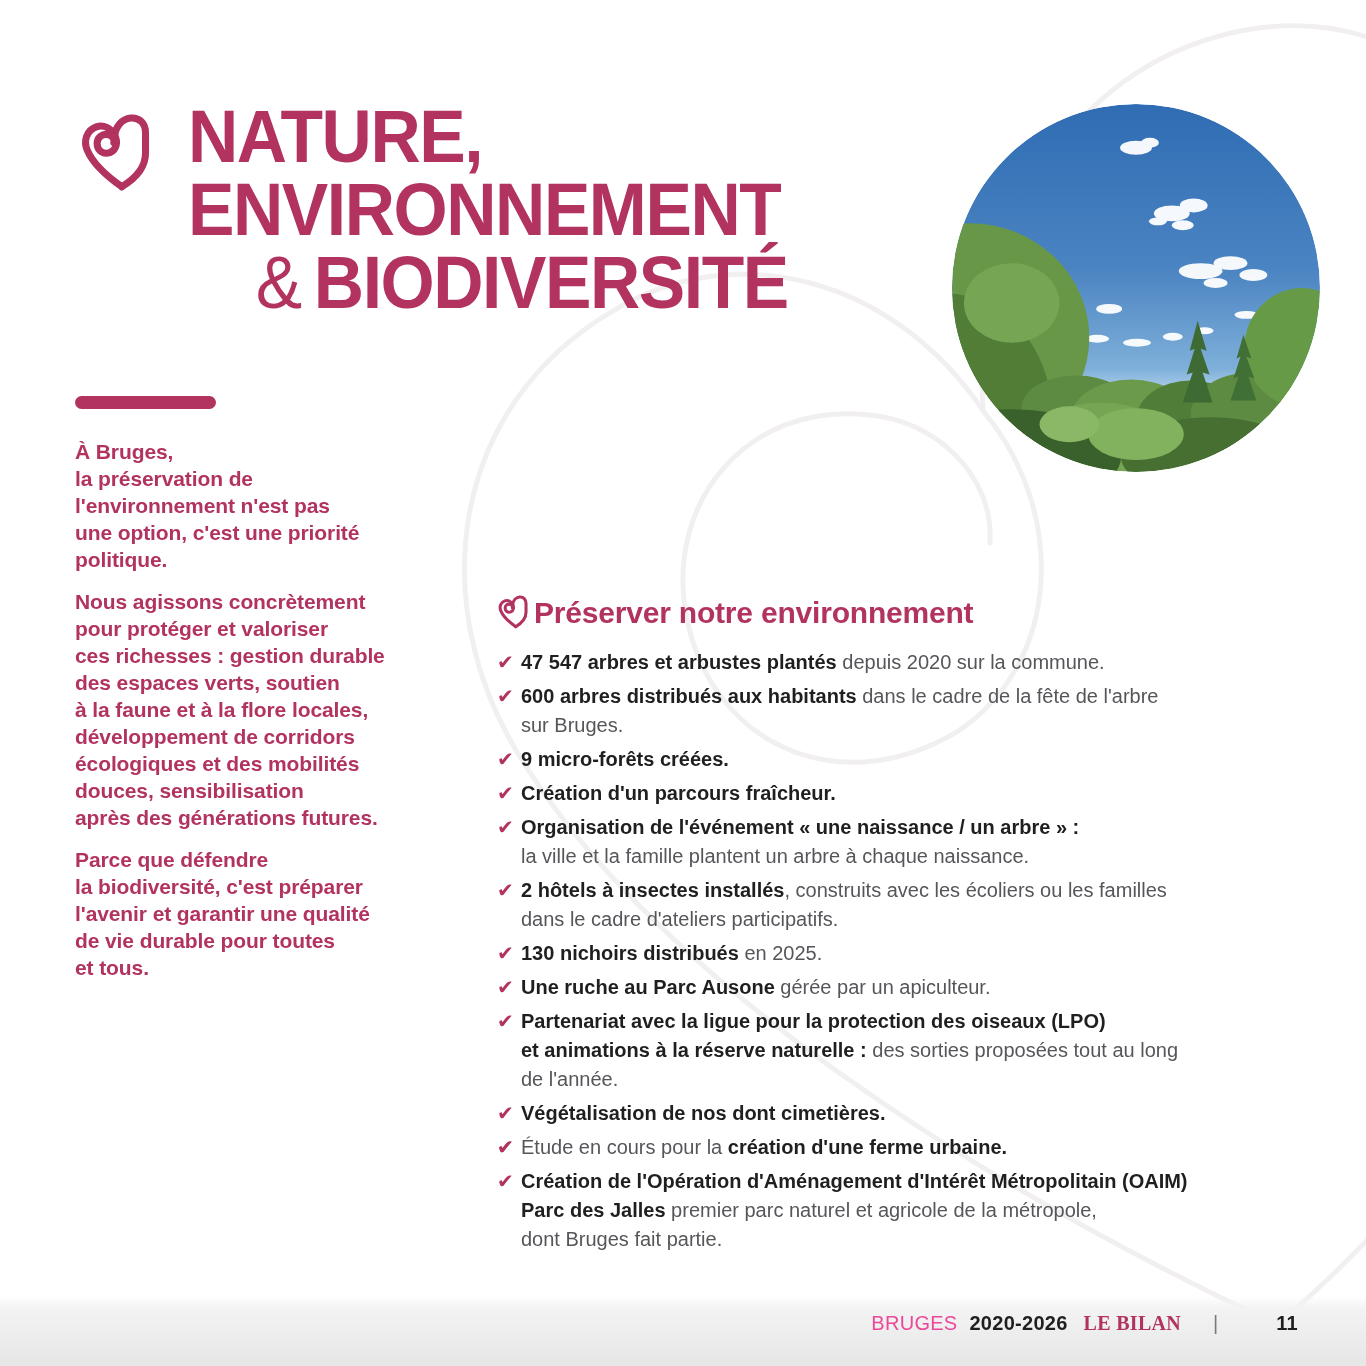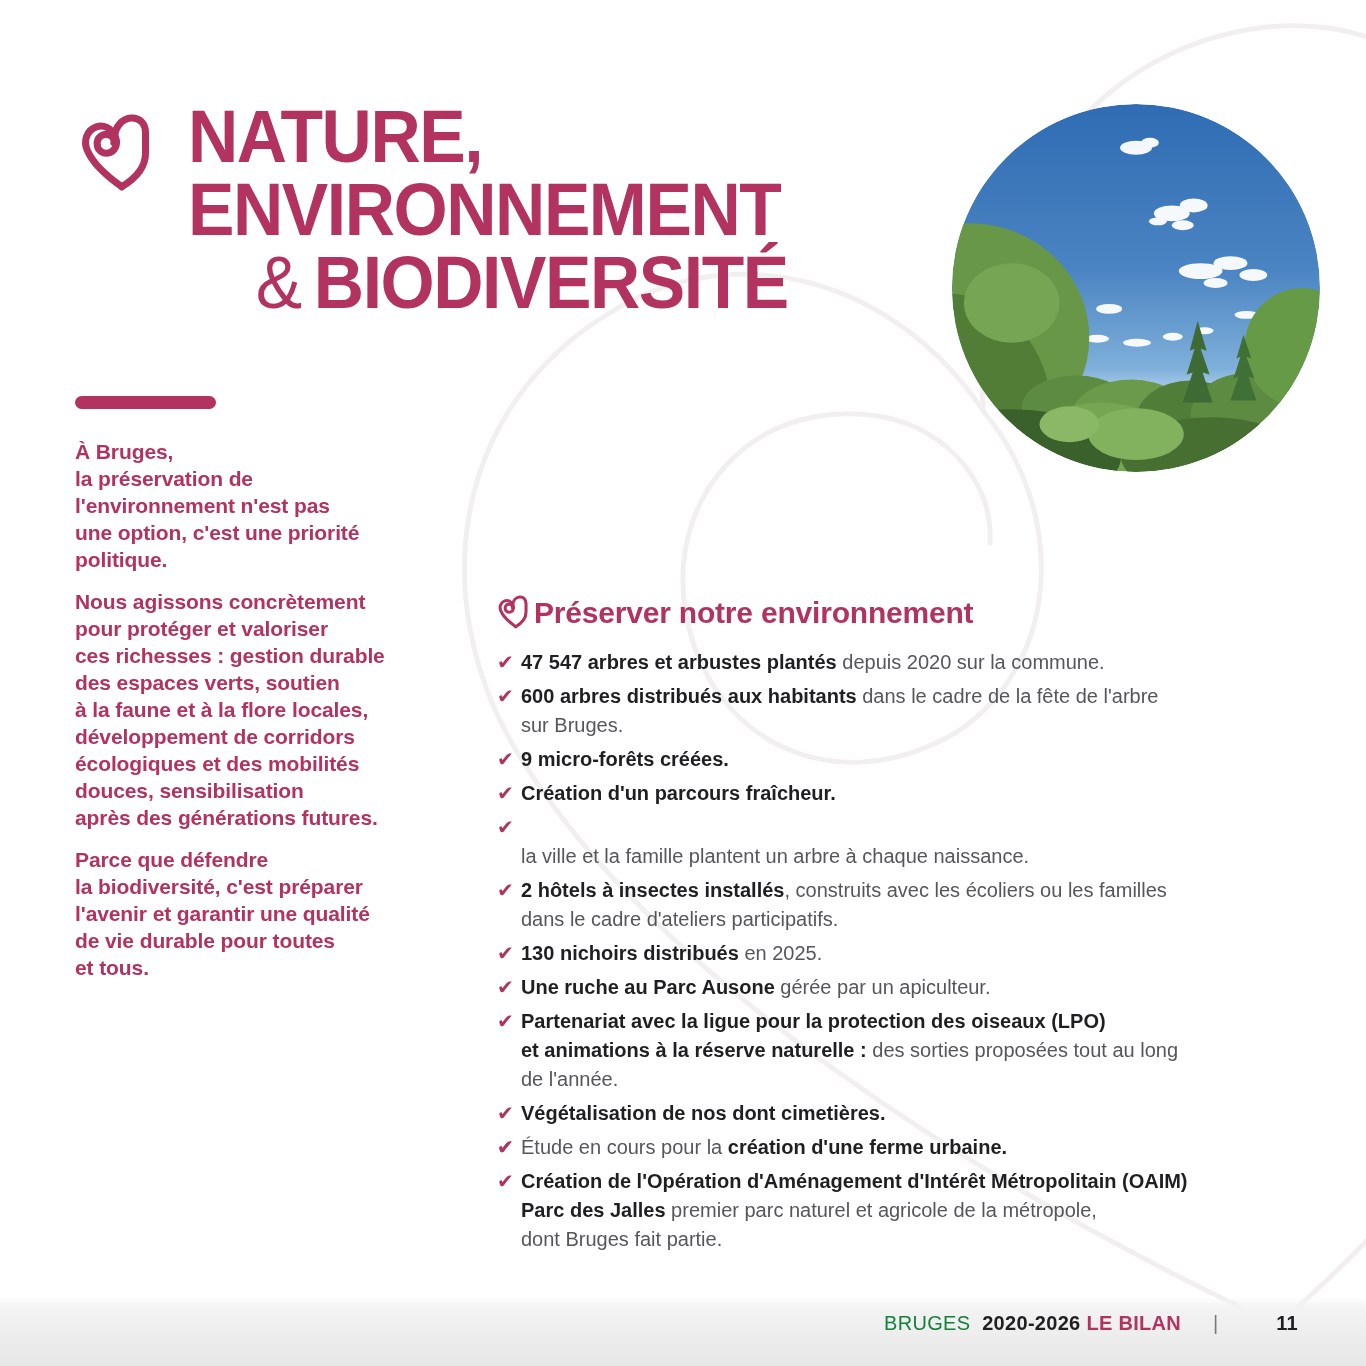--- a/index.html
+++ b/index.html
@@ -38,23 +38,23 @@
   ul.checklist li{position:relative;padding-left:24px;margin:0 0 5px 0;
     font-size:20px;line-height:29px;white-space:pre-line;color:var(--gray);}
   ul.checklist .check{position:absolute;left:0;top:0;color:var(--accent);
     font-family:"DejaVu Sans",sans-serif;font-weight:bold;font-size:20px;}
   ul.checklist .seg-b{font-weight:bold;color:var(--dark);}
   ul.checklist .seg-r{font-weight:400;color:var(--gray);}
   
   .bottom-band{position:absolute;left:0;top:1296px;width:1366px;height:70px;
     background:linear-gradient(180deg,rgba(246,246,246,0) 0%,#f3f3f3 18%,#e6e6e6 100%);}
   .footer{position:absolute;top:1312px;right:68px;font-size:20px;letter-spacing:.3px;white-space:nowrap;}
-  .footer .f-city{color:#15803d;font-weight:400;}
+  .footer .f-city{color:#ec4899;font-weight:400;}
   .footer .f-period{color:var(--dark);font-weight:bold;margin-left:6px;margin-top:7px;}
-  .footer .f-label{color:var(--accent);font-weight:bold;}
+  .footer .f-label{color:var(--accent);font-weight:bold;margin-left:10px;font-family:Liberation Serif, serif;}
   .footer .f-sep{color:#7a7a7c;margin:0 24px 0 26px;font-weight:400;}
   .footer .f-page{color:var(--dark);font-weight:bold;margin-left:28px;}
 </style>
 </head>
 <body style="--accent: #b23260; --dark: #1f1f21; --gray: #55565a; background: rgb(255, 255, 255);">
 
 <svg class="watermark" viewBox="0 0 100 100" aria-hidden="true">
   <path d="M52 94 C35 82 19 67 13 53 C8 42 12 30 23 26 C31 23 40 27 44 36"></path>
   <path d="M44 36 C45 26 52 17 62 16 C72 15 79 22 79 33 L79 56 C79 72 67 85 52 94"></path>
   <path d="M44 36 C48 43 46 52 39 55 C31 58 24 53 24 45 C24 38 30 33 37 35 C41 36 44 40 43 44"></path>
@@ -169,21 +169,21 @@
   </svg>
   <span class="section-title">Préserver notre environnement</span>
 </div>
 
 <ul class="checklist">
     <li><span class="check">✔</span><span class="seg-b">47 547 arbres et arbustes plantés</span><span class="seg-r"> depuis 2020 sur la commune.</span></li>
     <li><span class="check">✔</span><span class="seg-b">600 arbres distribués aux habitants</span><span class="seg-r"> dans le cadre de la fête de l'arbre
 sur Bruges.</span></li>
     <li><span class="check">✔</span><span class="seg-b">9 micro-forêts créées.</span></li>
     <li><span class="check">✔</span><span class="seg-b">Création d'un parcours fraîcheur.</span></li>
-    <li><span class="check">✔</span><span class="seg-r">
+    <li><span class="check">✔</span><span class="seg-b">Organisation de l'événement « une naissance / un arbre » :</span><span class="seg-r">
 la ville et la famille plantent un arbre à chaque naissance.</span></li>
     <li><span class="check">✔</span><span class="seg-b">2 hôtels à insectes installés</span><span class="seg-r">, construits avec les écoliers ou les familles
 dans le cadre d'ateliers participatifs.</span></li>
     <li><span class="check">✔</span><span class="seg-b">130 nichoirs distribués</span><span class="seg-r"> en 2025.</span></li>
     <li><span class="check">✔</span><span class="seg-b">Une ruche au Parc Ausone</span><span class="seg-r"> gérée par un apiculteur.</span></li>
     <li><span class="check">✔</span><span class="seg-b">Partenariat avec la ligue pour la protection des oiseaux (LPO)
 et animations à la réserve naturelle :</span><span class="seg-r"> des sorties proposées tout au long
 de l'année.</span></li>
     <li><span class="check">✔</span><span class="seg-b">Végétalisation de nos dont cimetières.</span></li>
     <li><span class="check">✔</span></li>

